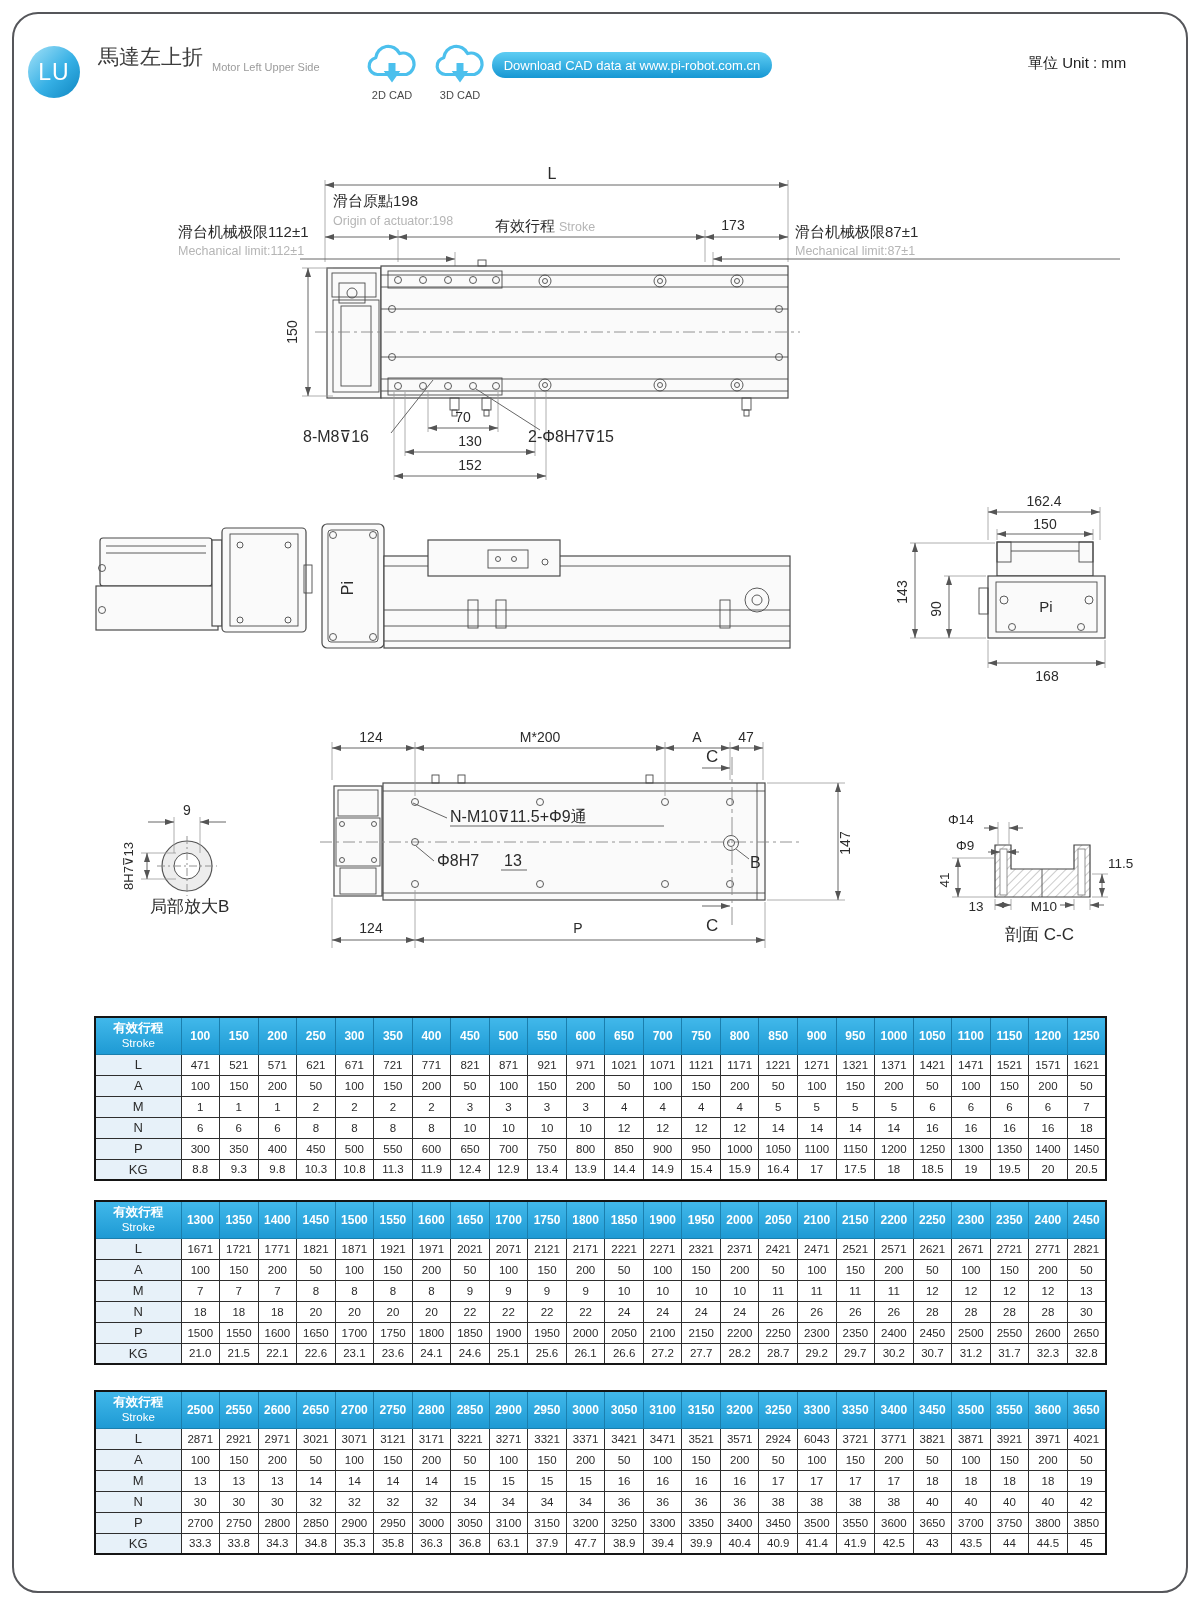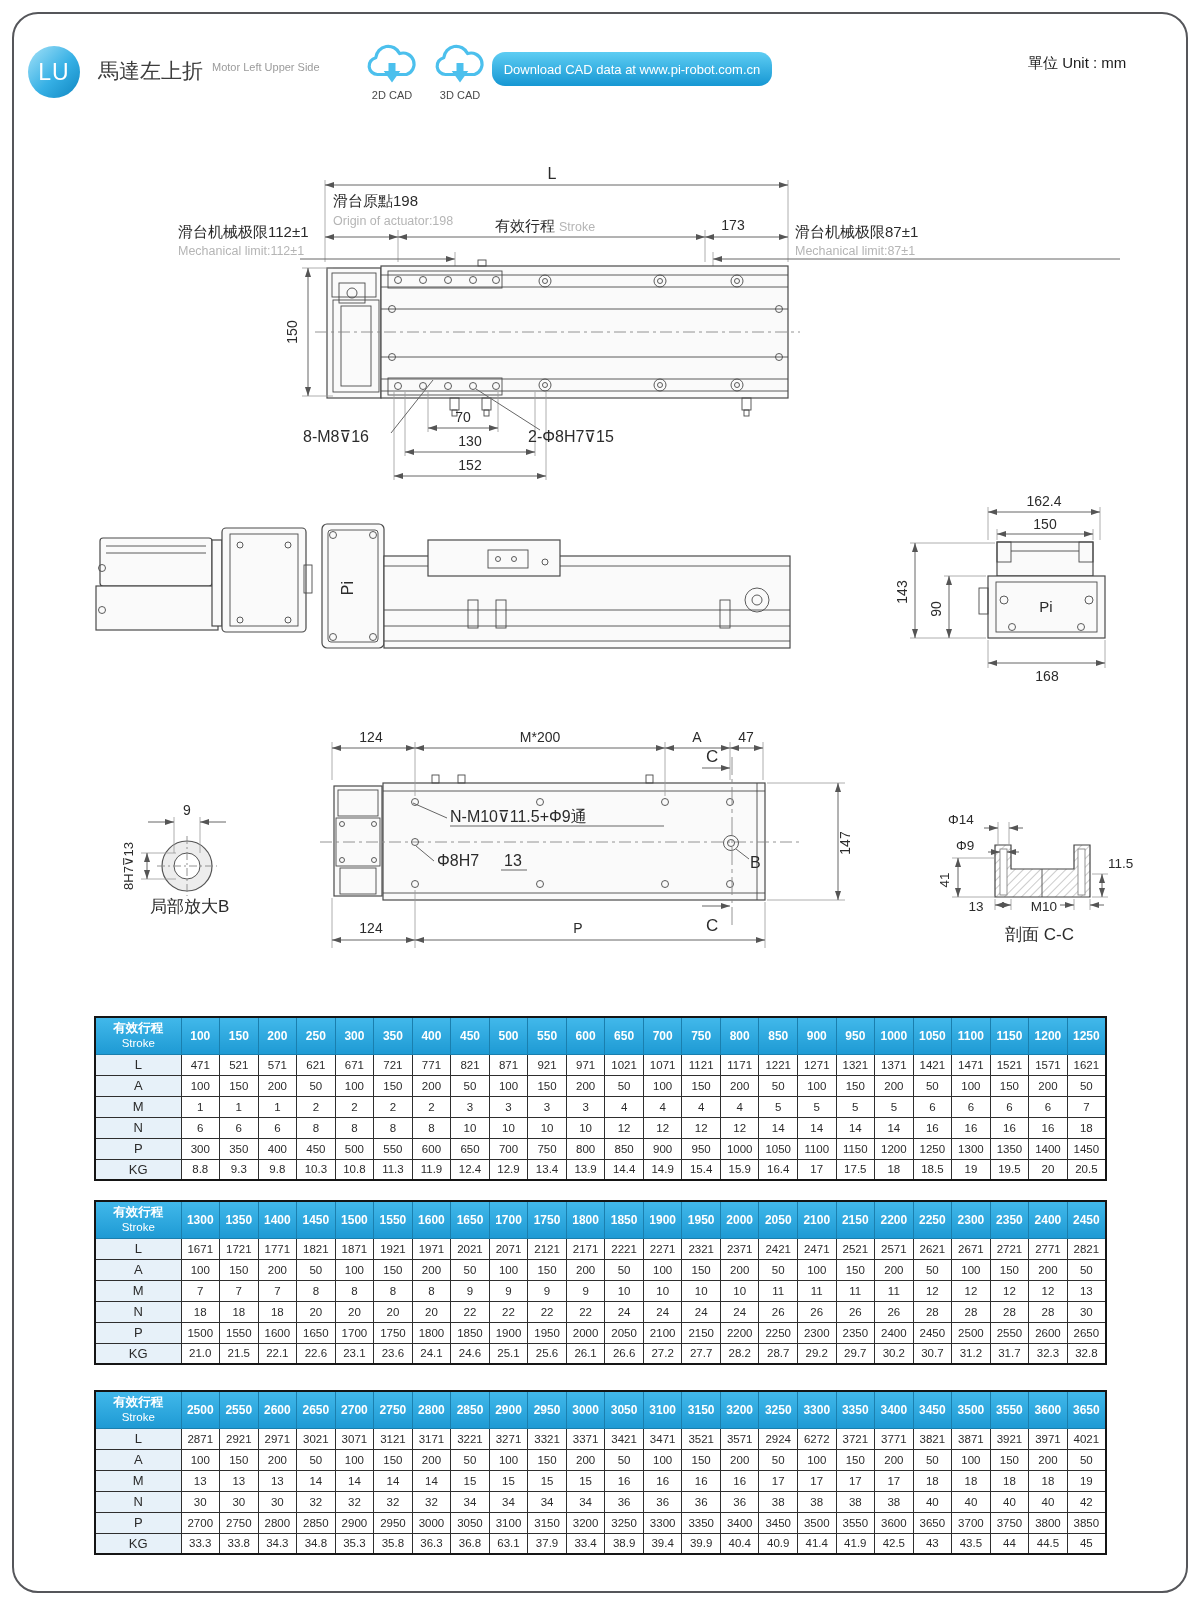--- a/index.html
+++ b/index.html
@@ -5,26 +5,26 @@
   *{margin:0;padding:0;box-sizing:border-box}
   html,body{background:#fff}
   body{width:1200px;height:1605px;position:relative;overflow:hidden;
        font-family:"Liberation Sans","DejaVu Sans",sans-serif;color:#2b2b2b}
   .frame{position:absolute;left:12px;top:12px;width:1176px;height:1581px;
          border:2px solid #55565a;border-radius:26px}
   
   .badge{position:absolute;left:28px;top:46px;width:52px;height:52px;border-radius:50%;
          background:linear-gradient(135deg,#a5e2f8 0%,#36b0e5 55%,#0f86c1 100%);
          color:#fff;font-size:23px;display:flex;align-items:center;justify-content:center;letter-spacing:1px}
-  .title-zh{position:absolute;left:98px;top:57px;font-size:21px;color:#3c3c3c}
+  .title-zh{position:absolute;left:98px;top:43px;font-size:21px;color:#3c3c3c}
   .title-en{position:absolute;left:212px;top:61px;font-size:11px;color:#9b9b9b}
   .cad{position:absolute;top:44px;width:60px;text-align:center;cursor:pointer}
   .cad svg{display:block;margin:0 auto}
   .cad-label{font-size:11px;color:#4a4a4a;margin-top:5px}
-  .dl-btn{position:absolute;left:492px;top:52px;width:280px;height:34px;border-radius:13px;
+  .dl-btn{position:absolute;left:492px;top:52px;width:280px;height:26px;border-radius:13px;
           background:linear-gradient(180deg,#5ecdf3 0%,#1697d3 100%);
           color:#fff;font-size:13px;display:flex;align-items:center;justify-content:center;cursor:pointer}
   .unit{position:absolute;left:1028px;top:54px;font-size:15px;color:#1a1a1a}
   
   .dwg{position:absolute}
   .ext{stroke:#9a9a9a;stroke-width:0.8;fill:none}
   .dim{stroke:#666;stroke-width:1;fill:none}
   .dr{stroke:#4a4a4a;stroke-width:1.2;fill:#fafafa}
   .drt{stroke:#4a4a4a;stroke-width:0.9;fill:none}
   .cl{stroke:#888;stroke-width:0.9;fill:none}
@@ -957,21 +957,21 @@
         <td>3171</td>
         <td>3221</td>
         <td>3271</td>
         <td>3321</td>
         <td>3371</td>
         <td>3421</td>
         <td>3471</td>
         <td>3521</td>
         <td>3571</td>
         <td>2924</td>
-        <td>6272</td>
+        <td>6043</td>
         <td>3721</td>
         <td>3771</td>
         <td>3821</td>
         <td>3871</td>
         <td>3921</td>
         <td>3971</td>
         <td>4021</td>
       </tr>
       <tr>
         <th class="lbl">A</th>
@@ -1086,21 +1086,21 @@
         <td>33.3</td>
         <td>33.8</td>
         <td>34.3</td>
         <td>34.8</td>
         <td>35.3</td>
         <td>35.8</td>
         <td>36.3</td>
         <td>36.8</td>
         <td>63.1</td>
         <td>37.9</td>
-        <td>33.4</td>
+        <td>47.7</td>
         <td>38.9</td>
         <td>39.4</td>
         <td>39.9</td>
         <td>40.4</td>
         <td>40.9</td>
         <td>41.4</td>
         <td>41.9</td>
         <td>42.5</td>
         <td>43</td>
         <td>43.5</td>

